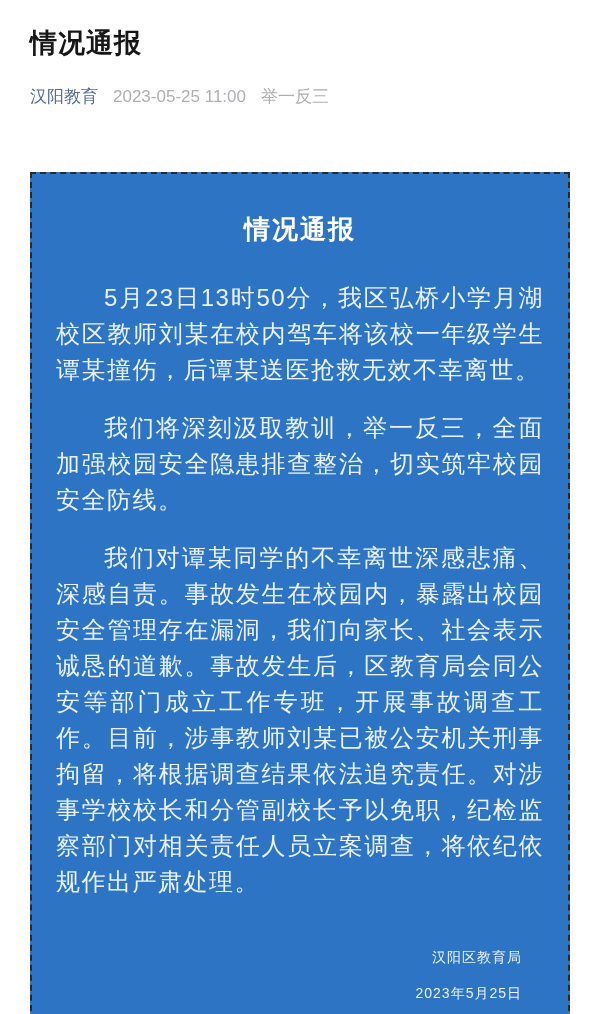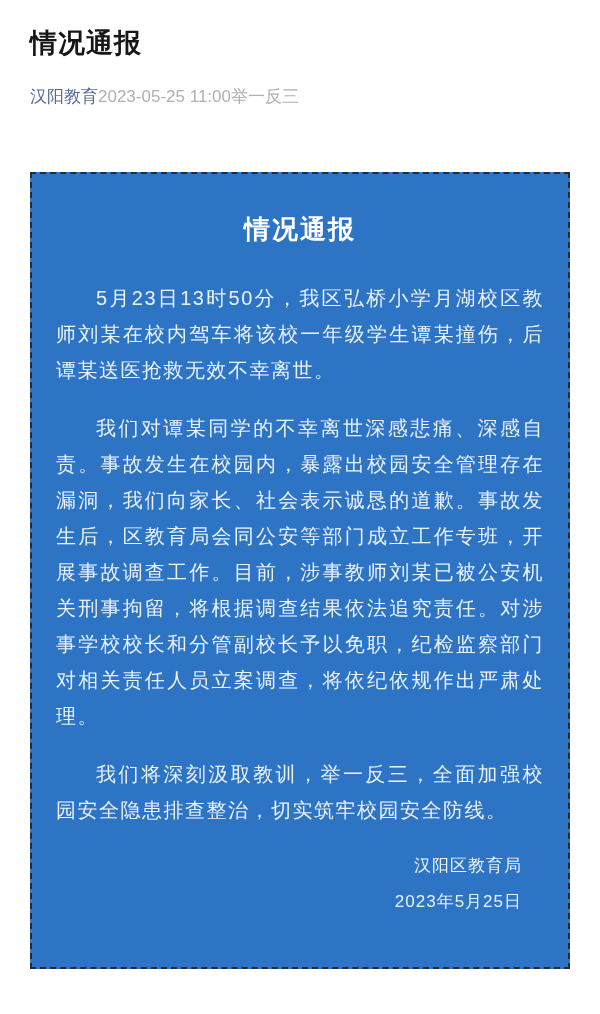--- a/index.html
+++ b/index.html
@@ -24,20 +24,21 @@
     font-size: 27px;
     line-height: 34px;
     font-weight: bold;
     color: #171717;
     letter-spacing: 1px;
   }
   .meta-row {
     margin-top: 25px;
     display: flex;
     align-items: center;
+    gap: 15px;
     font-size: 17px;
     line-height: 24px;
     white-space: nowrap;
   }
   .account-name {
     color: #576B95;
     text-decoration: none;
     cursor: pointer;
   }
   .meta-gray {
@@ -56,35 +57,35 @@
     text-align: center;
     color: #FFFFFF;
     font-size: 26px;
     line-height: 34px;
     font-weight: bold;
     letter-spacing: 2px;
   }
   .notice-paragraph {
     margin: 0 0 22px 0;
     color: #E9F2FA;
-    font-size: 20px;
+    font-size: 24px;
     line-height: 36px;
     letter-spacing: 1.5px;
     text-align: justify;
     text-indent: 2em;
   }
   .notice-paragraph:last-of-type {
     margin-bottom: 0;
   }
   .sig-block {
-    margin-top: 20px;
+    margin-top: 39px;
     padding-right: 22px;
     text-align: right;
     color: #E9F2FA;
-    font-size: 17px;
+    font-size: 14px;
     line-height: 36px;
     letter-spacing: 1px;
   }
 </style>
 </head>
 <body>
 
 <div class="page">
 
   <h1 class="article-title">情况通报</h1>
@@ -93,23 +94,23 @@
     <a class="account-name">汉阳教育</a>
     <span class="meta-gray">2023-05-25 11:00</span>
     <span class="meta-gray">举一反三</span>
   </div>
 
   <div class="notice-box">
     <div class="notice-title">情况通报</div>
 
     <p class="notice-paragraph">5月23日13时50分，我区弘桥小学月湖校区教师刘某在校内驾车将该校一年级学生谭某撞伤，后谭某送医抢救无效不幸离世。</p>
 
+    <p class="notice-paragraph">我们将深刻汲取教训，举一反三，全面加强校园安全隐患排查整治，切实筑牢校园安全防线。</p>
+
     <p class="notice-paragraph">我们对谭某同学的不幸离世深感悲痛、深感自责。事故发生在校园内，暴露出校园安全管理存在漏洞，我们向家长、社会表示诚恳的道歉。事故发生后，区教育局会同公安等部门成立工作专班，开展事故调查工作。目前，涉事教师刘某已被公安机关刑事拘留，将根据调查结果依法追究责任。对涉事学校校长和分管副校长予以免职，纪检监察部门对相关责任人员立案调查，将依纪依规作出严肃处理。</p>
-
-    <p class="notice-paragraph">我们将深刻汲取教训，举一反三，全面加强校园安全隐患排查整治，切实筑牢校园安全防线。</p>
 
     <div class="sig-block">
       <div>汉阳区教育局</div>
       <div>2023年5月25日</div>
     </div>
   </div>
 
 </div>
 
 </body></html>

